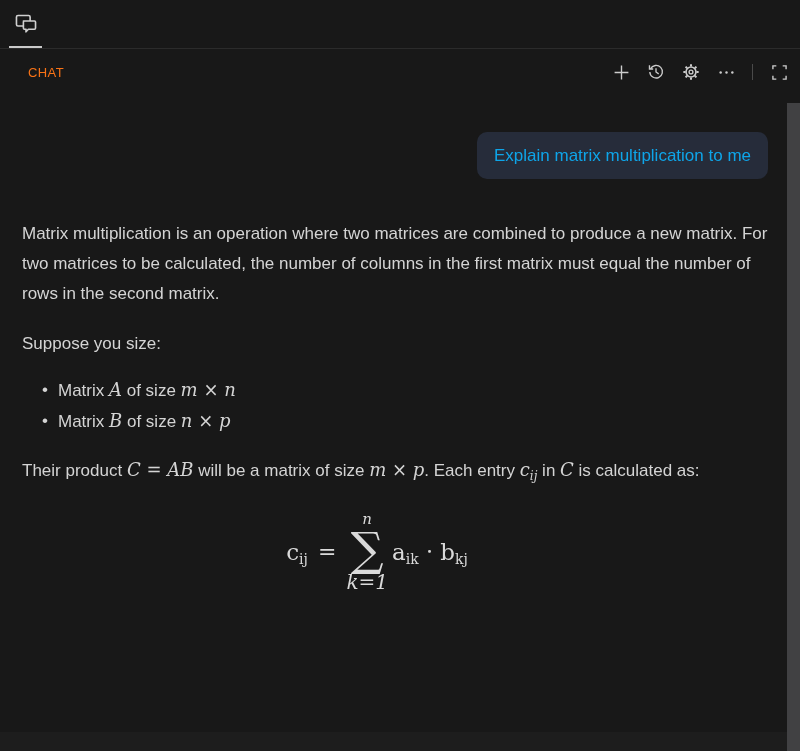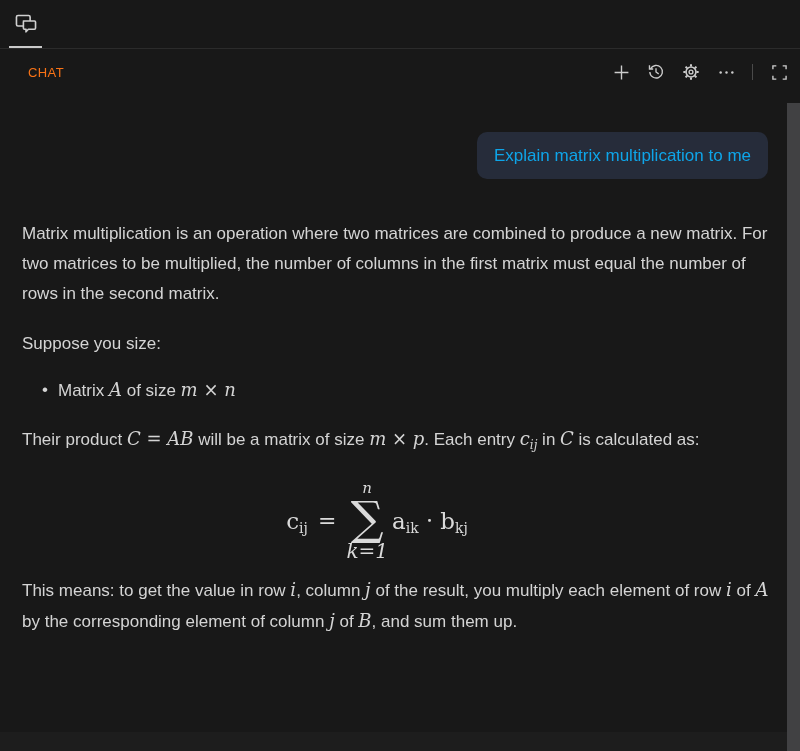--- a/index.html
+++ b/index.html
@@ -113,41 +113,41 @@
     </button>
   </div>
 </div>
 
 <div class="content">
 
   <div class="bubble-row">
     <div class="bubble">Explain matrix multiplication to me</div>
   </div>
 
-  <p class="para p1">Matrix multiplication is an operation where two matrices are combined to produce a new matrix. For two matrices to be multiplied, the number of columns in the first matrix must equal the number of rows in the second matrix.</p>
+  <p class="para p1">Matrix multiplication is an operation where two matrices are combined to produce a new matrix. For two matrices to be calculated, the number of columns in the first matrix must equal the number of rows in the second matrix.</p>
 
   <p class="para p2">Suppose you size:</p>
 
   <ul class="blist">
     <li>Matrix <span class="mi">A</span> of size <span class="mi">m × n</span></li>
+    <li>Matrix <span class="mi">B</span> of size <span class="mi">n × p</span></li>
   </ul>
 
   <p class="para p3">Their product <span class="mi">C = AB</span> will be a matrix of size <span class="mi">m × p</span>. Each entry <span class="mi">c<sub>ij</sub></span> in <span class="mi">C</span> is calculated as:</p>
 
   <div class="equation">
     <span class="eq-group"><span>c</span><sub>ij</sub></span>
     <span class="eq-rel">=</span>
     <span class="sum">
       <span class="sum-top">n</span>
       <span class="sum-sigma">∑</span>
       <span class="sum-bottom">k=1</span>
     </span>
     <span class="eq-group"><span>a</span><sub>ik</sub></span>
     <span class="eq-op">⋅</span>
     <span class="eq-group"><span>b</span><sub>kj</sub></span>
   </div>
 
-  <p class="para p4">This means: to get the value in row <span class="mi">i</span>, column <span class="mi">j</span> of the result, you multiply each element of row <span class="mi">i</span> of <span class="mi">A</span> by the corresponding element of column <span class="mi">j</span> of <span class="mi">B</span>, and sum them up.</p>
 
 </div>
 
 <div class="input-top"></div>
 <div class="scrollbar"></div>
 
 </body></html>

